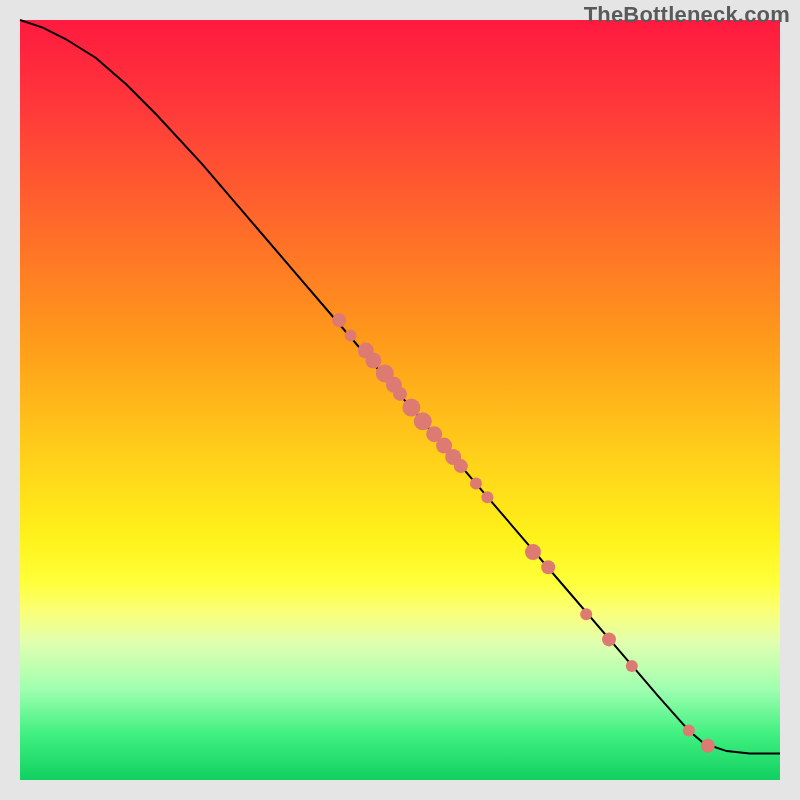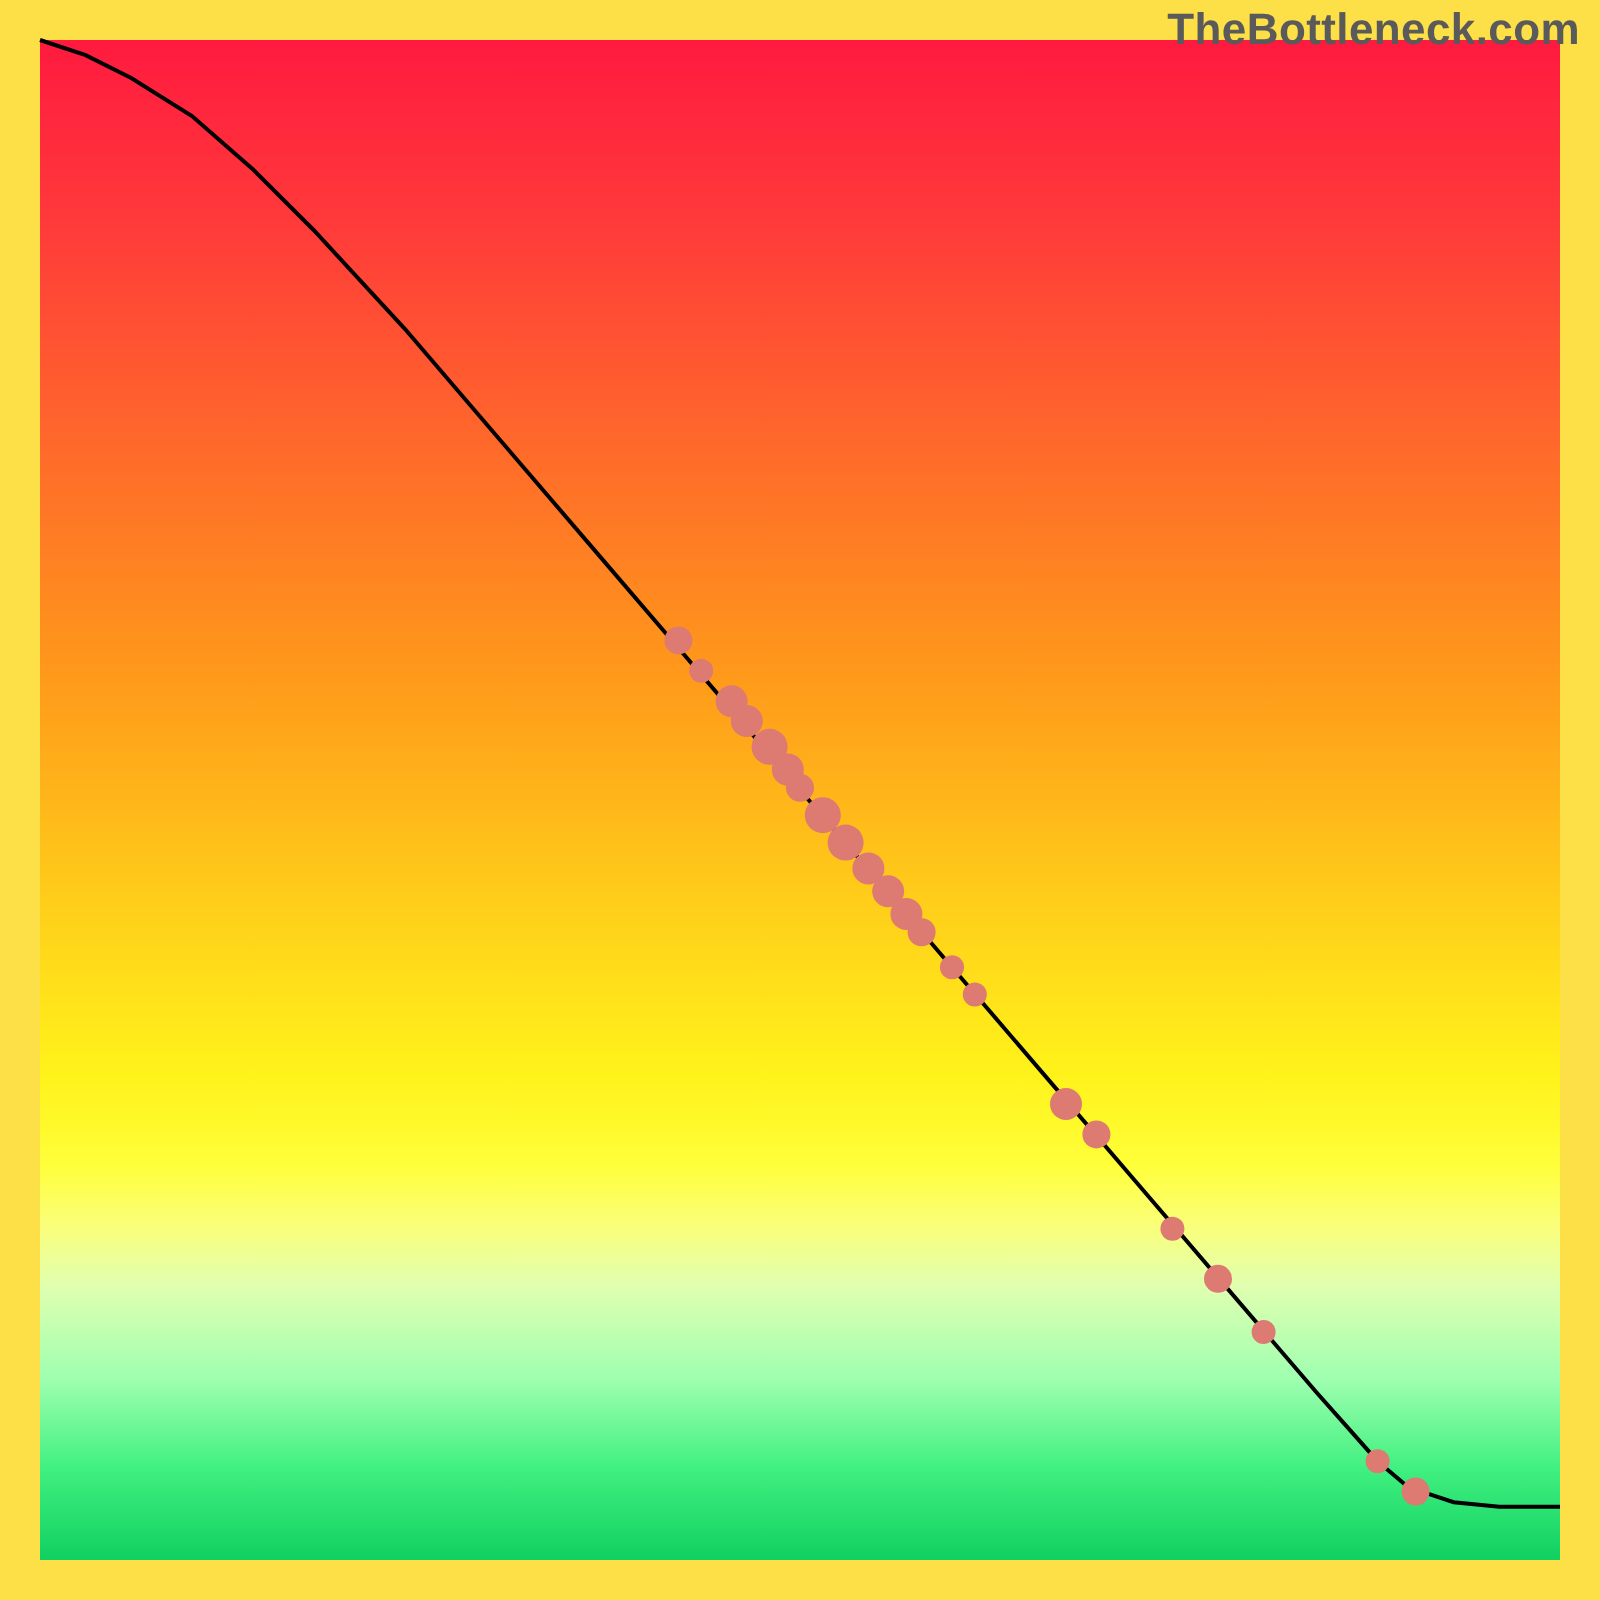--- a/index.html
+++ b/index.html
@@ -8,21 +8,21 @@
     width: 800px;
     height: 800px;
     background: #000;
     font-family: Arial, Helvetica, sans-serif;
     overflow: hidden;
   }
   .stage {
     position: relative;
     width: 800px;
     height: 800px;
-    background: #fde047;
+    background: #e5e5e5;
   }
   .plot {
     position: absolute;
     left: 20px;
     top: 20px;
     width: 760px;
     height: 760px;
     background: linear-gradient(to bottom,
       #ff1a3f 0%,
       #ff3a3a 12%,

